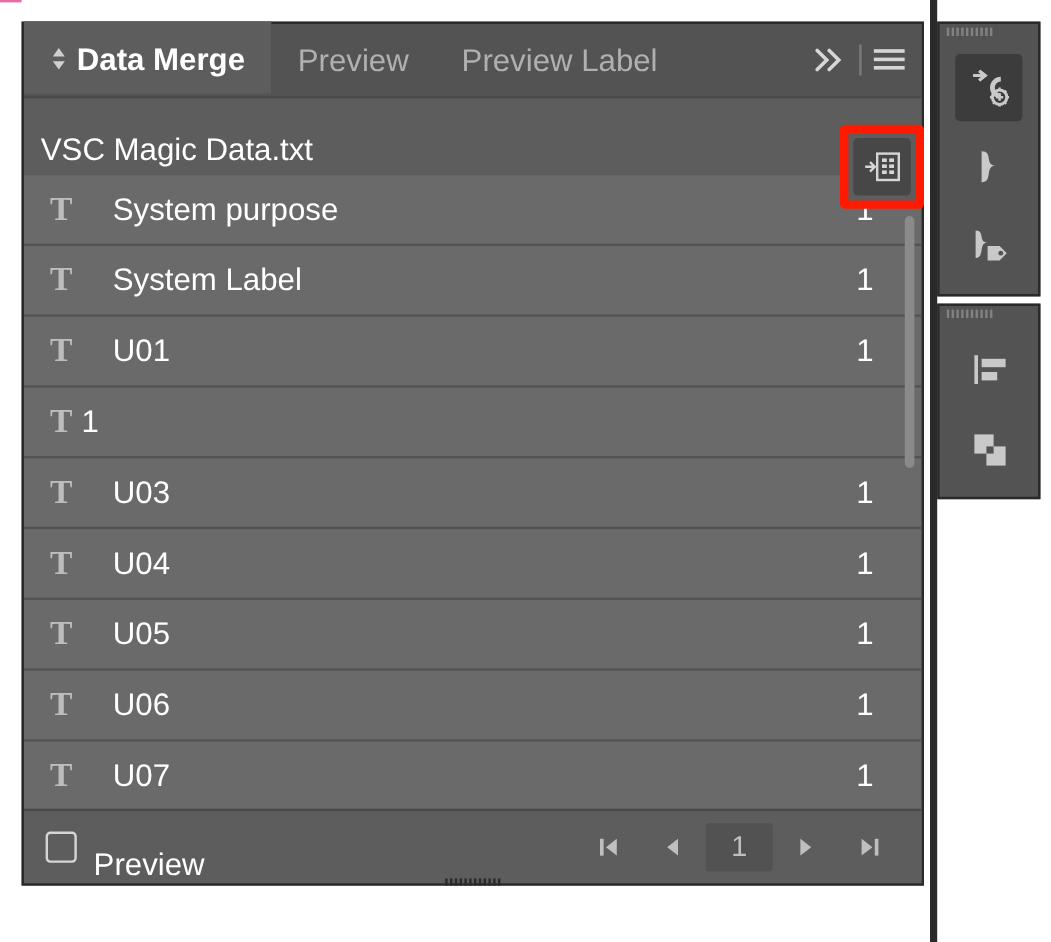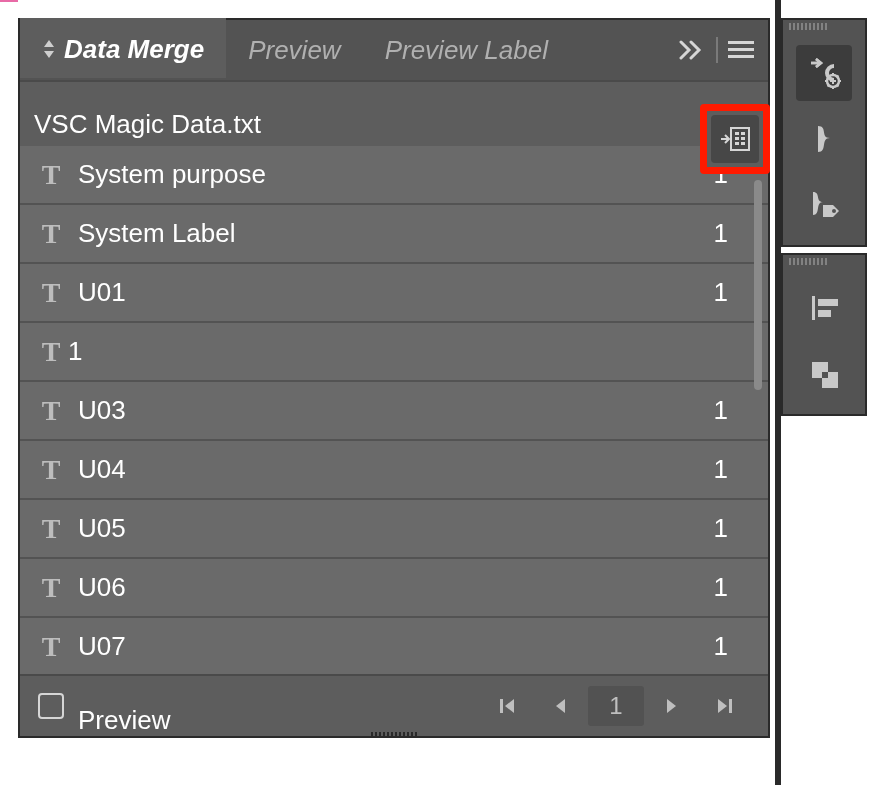--- a/index.html
+++ b/index.html
@@ -4,40 +4,40 @@
 <style>
   html,body{margin:0;padding:0;background:#fff;font-family:Arial,Helvetica,sans-serif;}
   .stage{position:relative;width:876px;height:785px;background:#fff;}
   
   .pink-line{position:absolute;left:0;top:0;width:18px;height:0;border-top:2px solid #e86aa6;}
   .big-gap{position:absolute;left:775px;top:0;width:6px;height:785px;background:#2a2a2a;}
   
   .panel{position:absolute;left:18px;top:18px;width:752px;height:720px;background:#535353;border:2px solid #2a2a2a;box-sizing:border-box;}
   
   .tabstrip{display:flex;align-items:stretch;height:60px;background:#535353;}
-  .tab{display:flex;align-items:center;padding:0 22px;font-size:26px;color:#b0b0b0;background:#535353;user-select:none;height:100%;box-sizing:border-box;font-style:italic;}
+  .tab{display:flex;align-items:center;padding:0 22px;font-size:26px;color:#b0b0b0;background:#535353;user-select:none;height:100%;box-sizing:border-box;}
   .tab.active{background:#5d5d5d;color:#fff;font-weight:700;border-top:2px solid #5d5d5d;margin-top:-2px;}
   .tab .sort-icon{margin-right:8px;display:inline-flex;align-items:center;}
   .tabstrip-spacer{flex:1;}
   .tabstrip-right{display:flex;align-items:center;padding-right:14px;gap:10px;}
   .icon-btn{display:inline-flex;align-items:center;justify-content:center;color:#d6d6d6;}
   .divider{width:2px;height:26px;background:#7a7a7a;}
   
   .source-row{display:flex;align-items:center;height:66px;background:#5d5d5d;border-top:2px solid #4a4a4a;padding:0 14px 0 14px;position:relative;}
   .source-label{color:#fff;font-size:26px;margin-top:18px;}
   .source-row-spacer{flex:1;}
   .create-btn-hole{width:70px;}
   .create-highlight{position:absolute;right:-2px;top:84px;width:70px;height:70px;border:7px solid #ff1a00;border-radius:4px;box-sizing:border-box;display:flex;align-items:center;justify-content:center;background:#5d5d5d;z-index:5;}
   .create-inner{width:48px;height:48px;border-radius:4px;background:#474747;display:flex;align-items:center;justify-content:center;}
   
   .field-list{position:absolute;left:0;top:126px;right:0;bottom:60px;overflow:hidden;}
   .field-row{display:flex;align-items:center;height:57px;background:#6a6a6a;border-bottom:2px solid #535353;padding-left:14px;padding-right:40px;}
   .field-row:nth-child(odd){background:#6a6a6a;}
   .field-row .T{font-family:"Times New Roman",serif;font-weight:700;font-size:28px;color:#bdbdbd;width:34px;text-align:center;}
-  .field-row .name{color:#fff;font-size:26px;margin-left:10px;flex:1;}
+  .field-row .name{color:#fff;font-size:26px;margin-left:26px;flex:1;}
   .field-row .count{color:#fff;font-size:26px;}
   
   .scrollbar{position:absolute;right:6px;top:160px;width:8px;height:210px;background:#8a8a8a;border-radius:4px;}
   
   .footer{position:absolute;left:0;bottom:0;right:0;height:60px;background:#5d5d5d;display:flex;align-items:center;border-top:2px solid #4a4a4a;}
   .checkbox{width:26px;height:26px;border:2.5px solid #d6d6d6;border-radius:4px;margin:0 14px 0 18px;box-sizing:border-box;}
   .preview-label{color:#fff;font-size:26px;margin-top:28px;}
   .footer-spacer{flex:1;}
   .pager{display:flex;align-items:center;gap:4px;padding-right:20px;}
   .pager .pbtn{width:48px;height:40px;display:flex;align-items:center;justify-content:center;color:#bfbfbf;}

